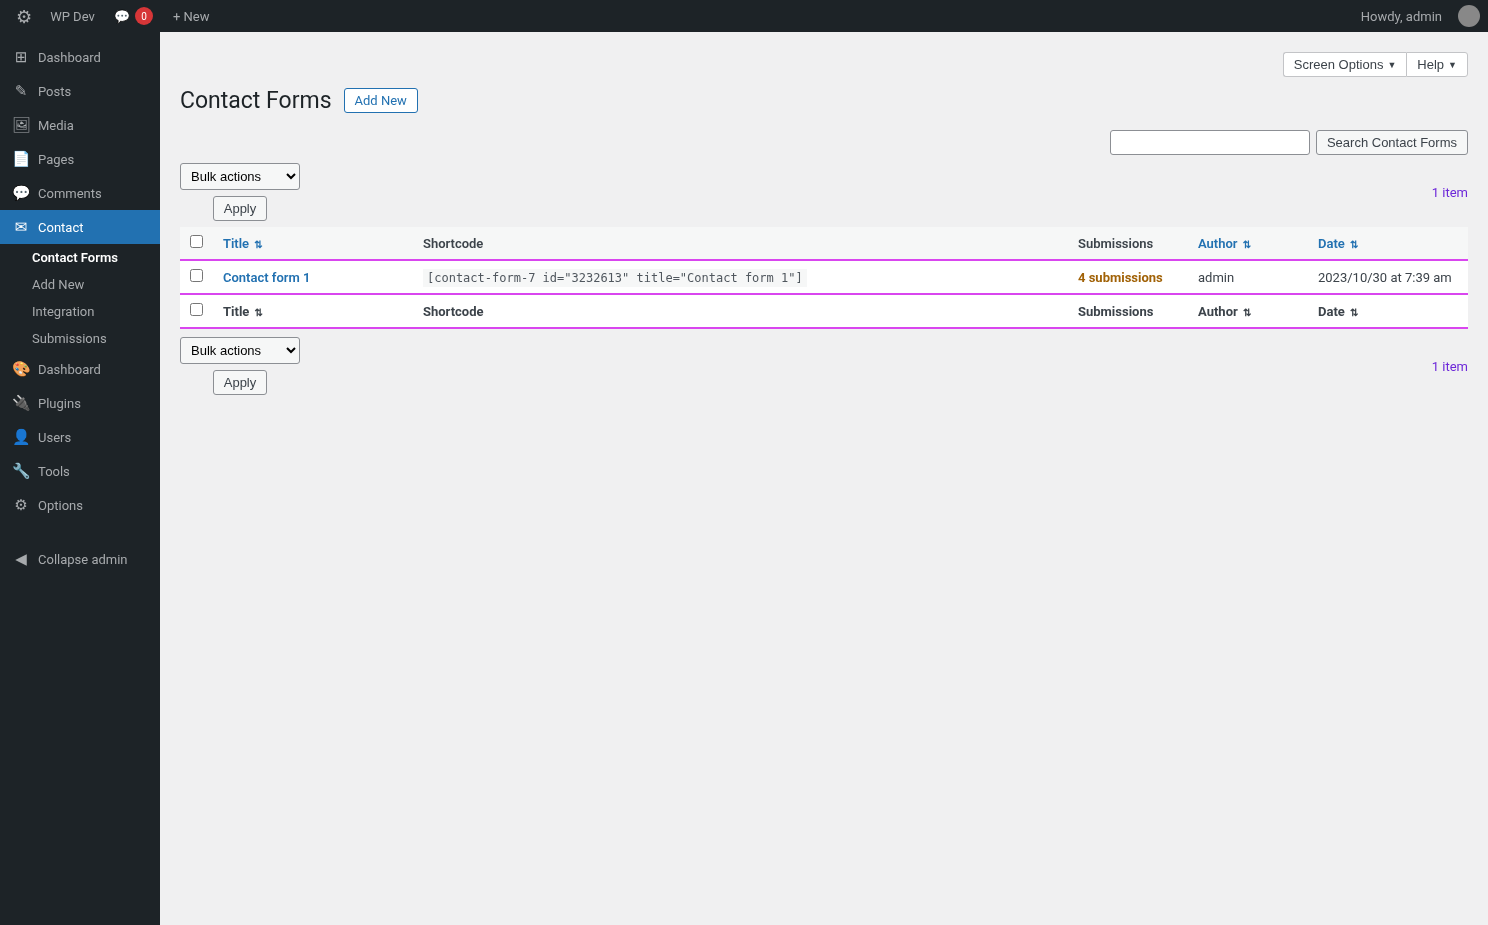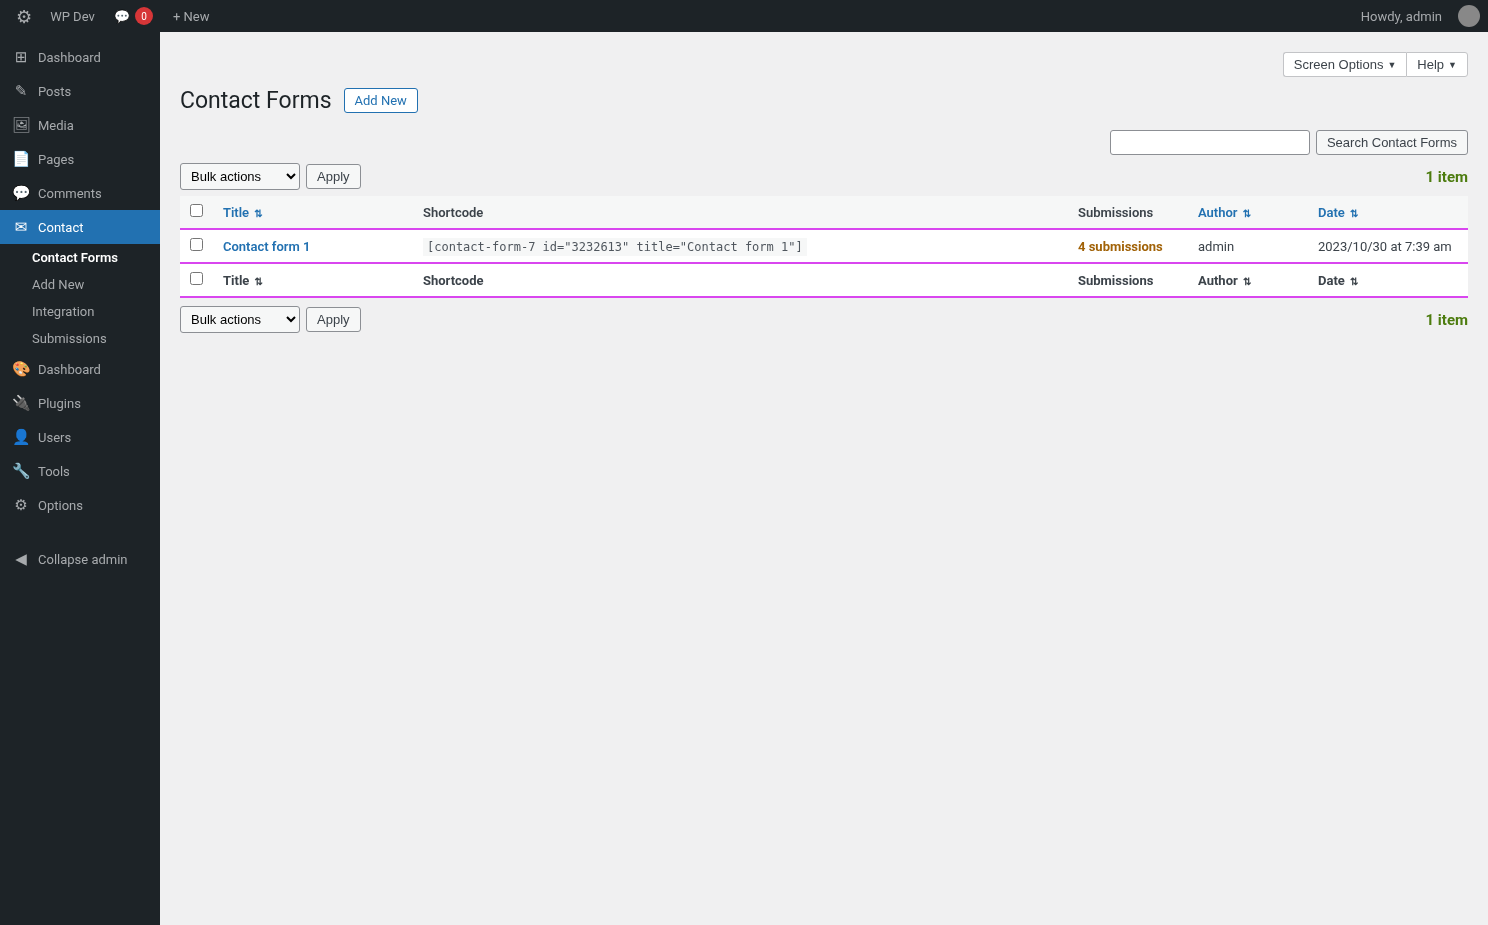--- a/index.html
+++ b/index.html
@@ -143,40 +143,40 @@
       white-space: nowrap;
     }
 
     
     .actions-row {
       display: flex;
       align-items: center;
       justify-content: space-between;
       margin-bottom: 6px;
     }
-    .actions-left { display: flex; gap: 6px; align-items: center; }
+    .actions-left { display: flex; gap: 6px; align-items: center; flex-direction: column; }
     .bulk-select {
       border: 1px solid #8c8f94;
       background: #f6f7f7;
       padding: 4px 6px;
       font-size: 13px;
       border-radius: 3px;
       cursor: pointer;
       min-width: 120px;
     }
     .apply-btn {
       background: #f6f7f7;
       border: 1px solid #8c8f94;
       padding: 4px 10px;
       font-size: 13px;
       cursor: pointer;
       border-radius: 3px;
       color: #3c434a;
     }
-    .item-count { font-size: 15px; color: #4d7c0f; font-weight: bold; }
+    .item-count { font-size: 13px; color: #6d28d9; }
 
     
     .wp-table {
       width: 100%;
       border-collapse: collapse;
       background: #fff;
     }
     .wp-table th, .wp-table td {
       padding: 8px 10px;
       text-align: left;

